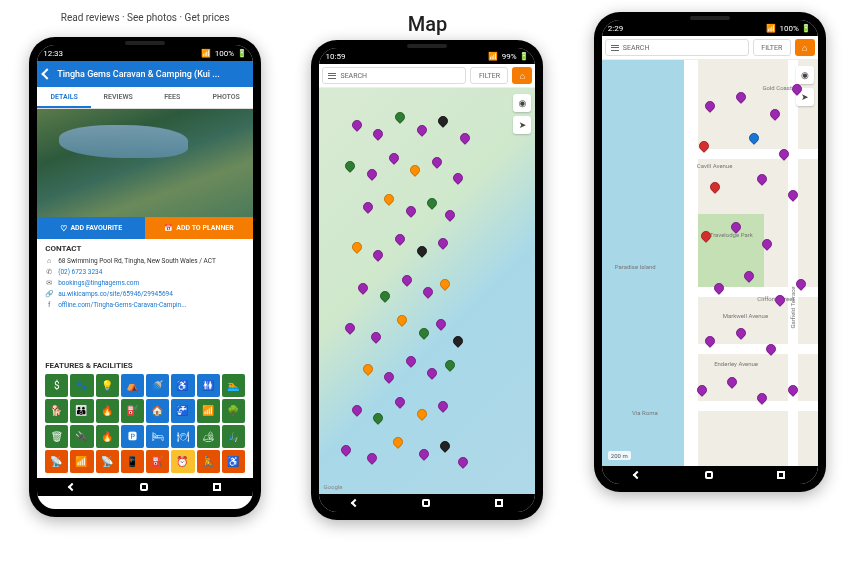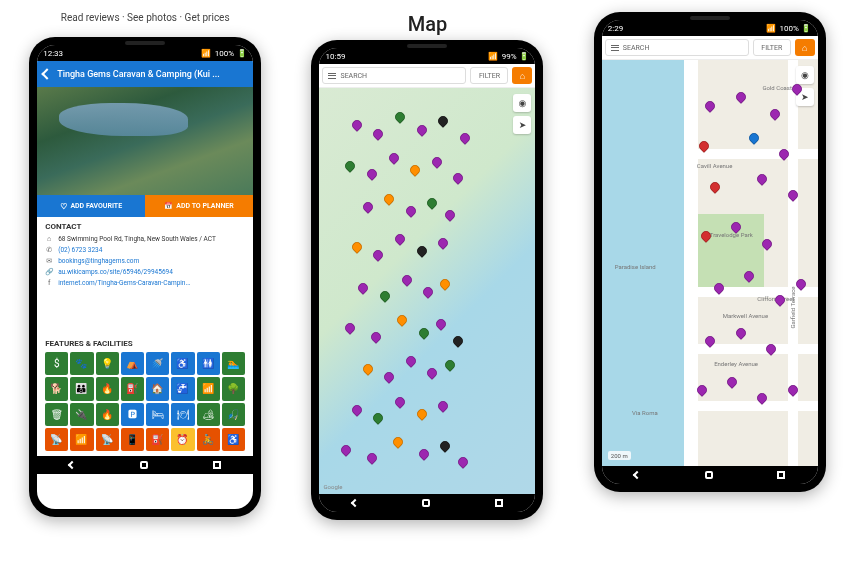--- a/index.html
+++ b/index.html
@@ -93,20 +93,26 @@
           <div class="status-right">
             <span>📶</span>
             <span>100%</span>
             <span>🔋</span>
           </div>
         </div>
         <div class="app-bar">
           <div class="back-icon"></div>
           <span>Tingha Gems Caravan &amp; Camping (Kui ...</span>
         </div>
+        <div class="tabs">
+          <div class="tab active">DETAILS</div>
+          <div class="tab">REVIEWS</div>
+          <div class="tab">FEES</div>
+          <div class="tab">PHOTOS</div>
+        </div>
         <div class="hero"></div>
         <div class="btn-row">
           <div class="btn fav">
               <span class="heart">♡</span>
               <span>ADD FAVOURITE</span>
             </div>
           <div class="btn plan">
               <span>📅</span>
               <span>ADD TO PLANNER</span>
             </div>
@@ -124,21 +130,21 @@
           <div class="contact-line link">
               <span class="ci">✉</span>
               <span>bookings@tinghagems.com</span>
             </div>
           <div class="contact-line link">
               <span class="ci">🔗</span>
               <span>au.wikicamps.co/site/65946/29945694</span>
             </div>
           <div class="contact-line link">
               <span class="ci">f</span>
-              <span>internet.com/Tingha-Gems-Caravan-Campin...</span>
+              <span>offline.com/Tingha-Gems-Caravan-Campin...</span>
             </div>
         </div>
         <div class="section" style="padding-top:0;margin-top:44px;">
           <div class="sec-title">FEATURES &amp; FACILITIES</div>
           <div class="facility-grid" id="fac-grid">
               <div class="fac" style="background: rgb(46, 125, 50);">$</div>
               <div class="fac" style="background: rgb(46, 125, 50);">🐾</div>
               <div class="fac" style="background: rgb(46, 125, 50);">💡</div>
               <div class="fac" style="background: rgb(25, 118, 210);">⛺</div>
               <div class="fac" style="background: rgb(25, 118, 210);">🚿</div>

